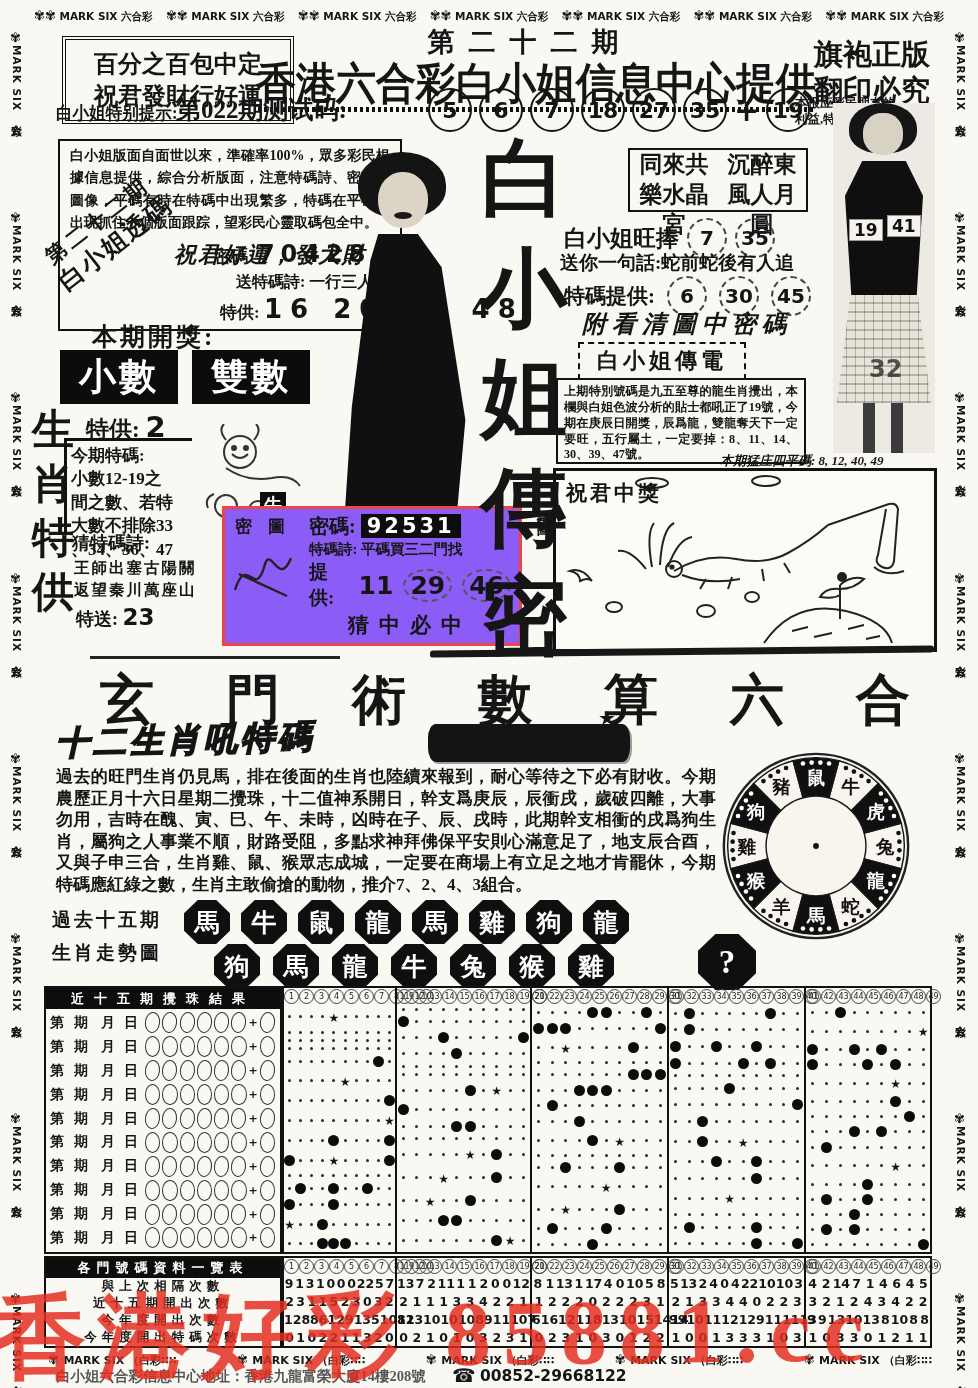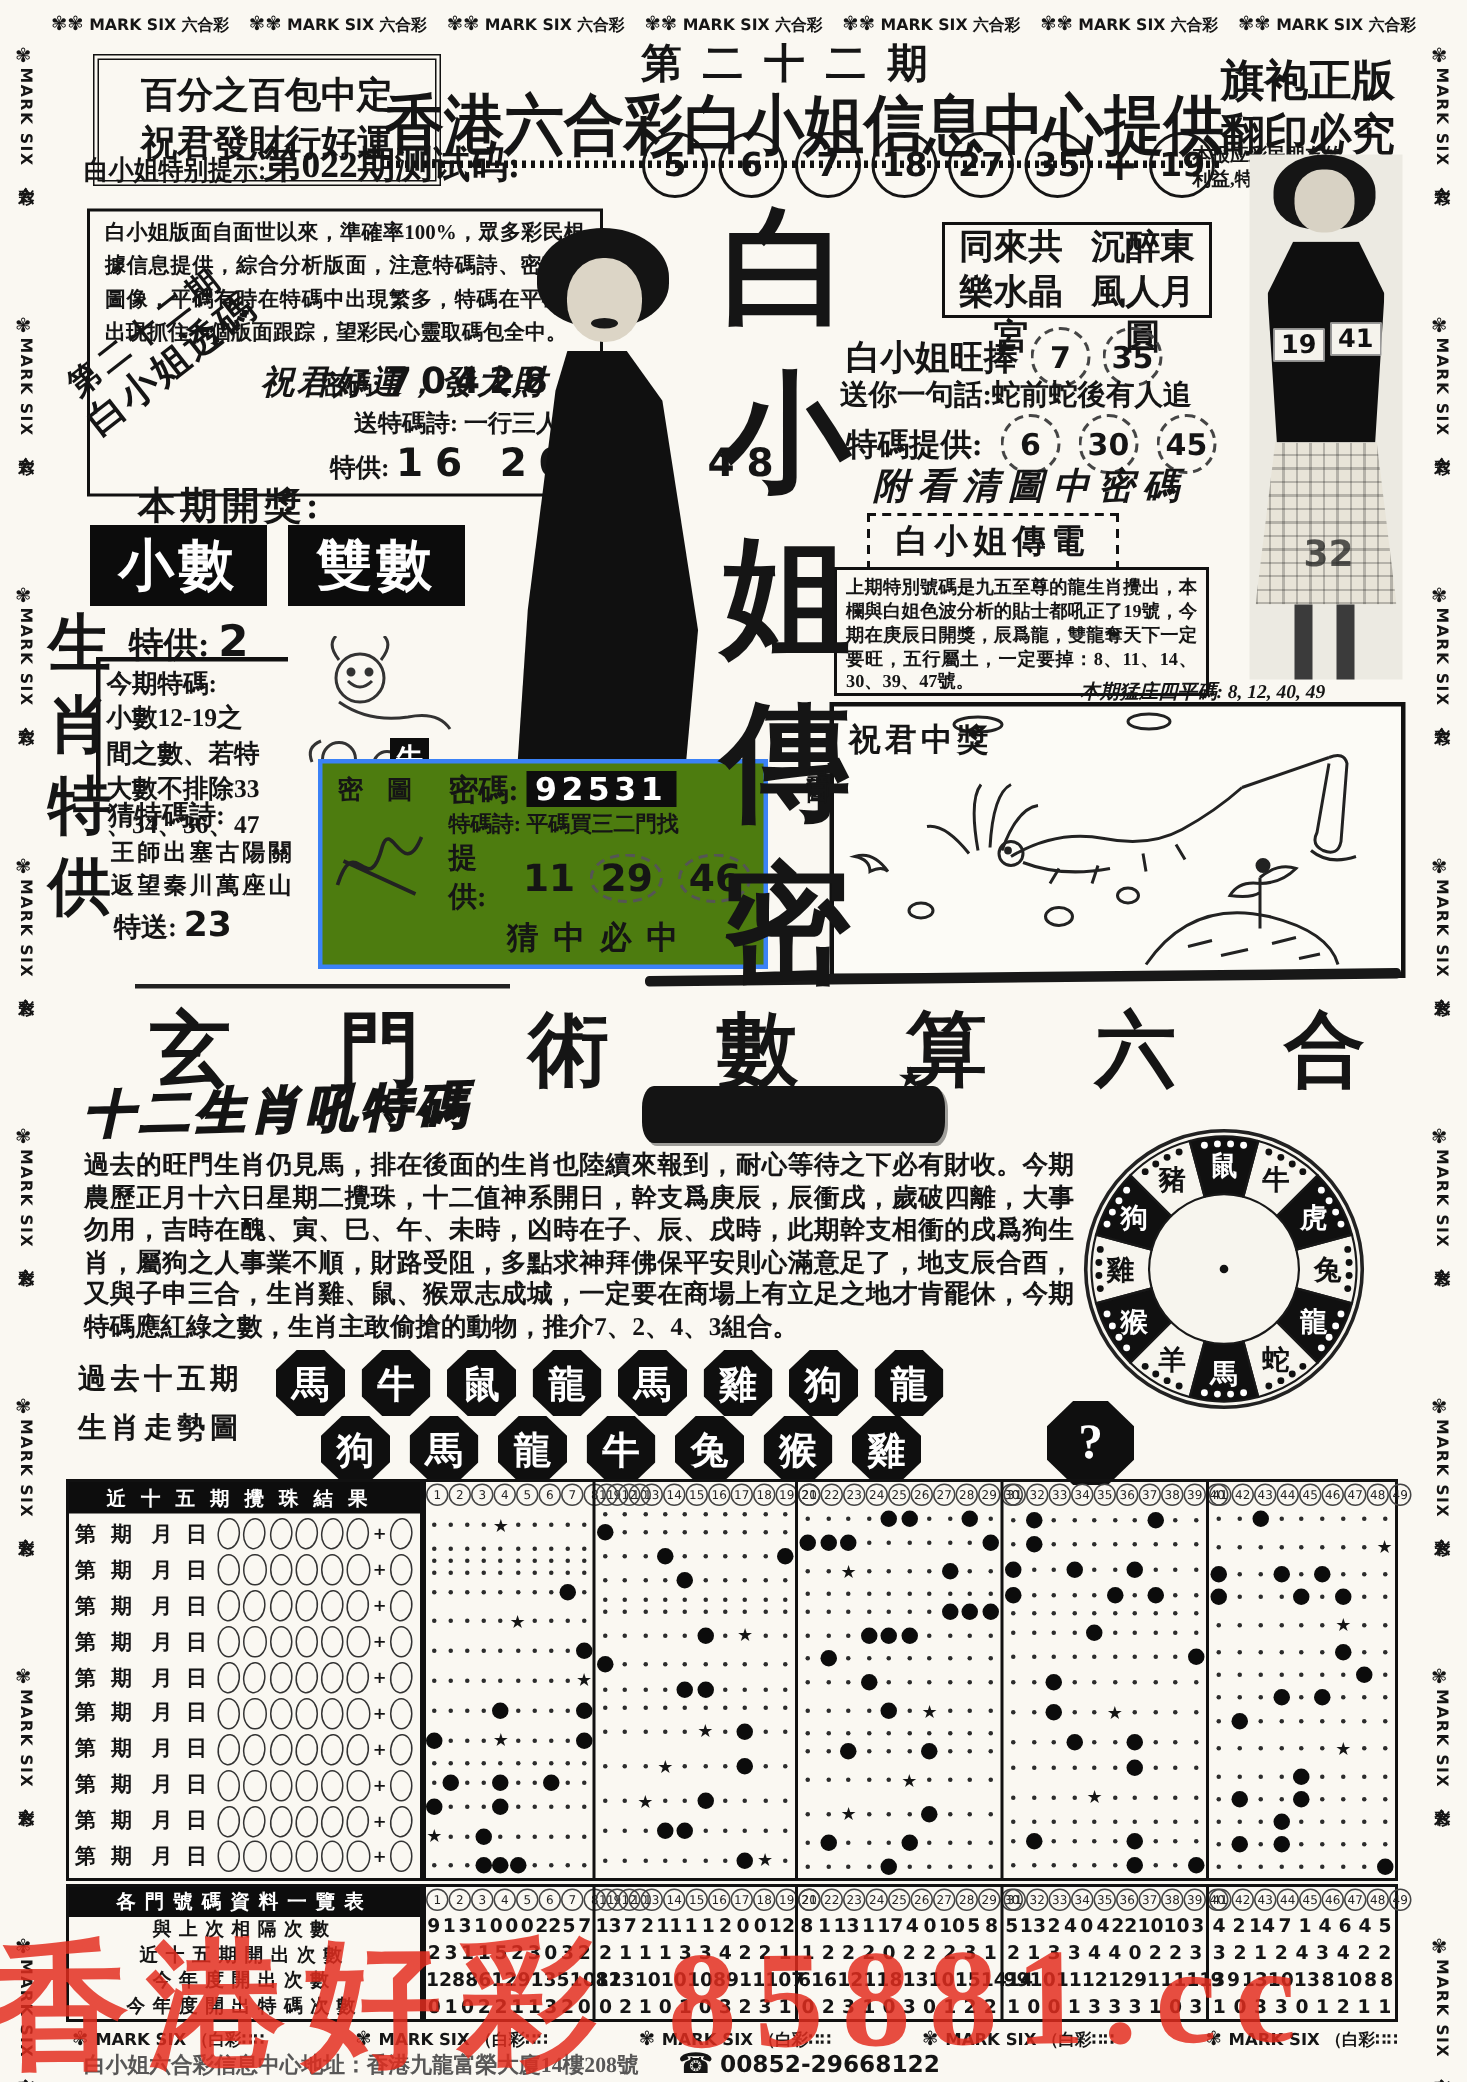--- a/index.html
+++ b/index.html
@@ -80,21 +80,21 @@
   
   .center-photo{left:332px;top:148px;width:146px;height:418px;}
   .cp-hair{position:absolute;left:26px;top:4px;width:88px;height:66px;background:#141414;border-radius:50% 50% 44% 44%;}
   .cp-face{position:absolute;left:46px;top:24px;width:50px;height:56px;background:#dcd5c6;border-radius:48%;}
   .cp-lips{position:absolute;left:62px;top:64px;width:18px;height:7px;background:#191919;border-radius:50%;}
   .cp-body{position:absolute;left:4px;top:86px;width:132px;height:332px;background:#101010;
     clip-path:polygon(32% 0,62% 0,80% 10%,98% 56%,88% 100%,4% 100%,12% 52%,26% 8%);}
   #callig{left:476px;top:136px;width:96px;height:524px;display:flex;flex-direction:column;
     justify-content:space-between;align-items:center;font-size:86px;font-weight:900;z-index:3;line-height:1;}
   .xunmatu{left:534px;top:500px;writing-mode:vertical-rl;font-size:15px;font-weight:800;letter-spacing:5px;z-index:4;}
-  .secret-box{left:212px;top:506px;width:300px;height:140px;border:3px solid #3b82f6;background:#4d7c0f;
+  .secret-box{left:222px;top:506px;width:300px;height:140px;border:3px solid #ef4444;background:#8b5cf6;
     display:flex;z-index:2;box-sizing:border-box;}
   .sb-left{width:74px;position:relative;padding:6px 4px;}
   .sb-mi{font-size:17px;font-weight:800;letter-spacing:16px;margin-left:6px;}
   .sb-right{flex:1;padding:4px 8px 6px 2px;display:flex;flex-direction:column;justify-content:space-between;}
   .sb-l1{font-size:20px;font-weight:900;}
   .inv{background:#0d0d0d;color:#fff;padding:0 6px;font-size:21px;font-weight:800;letter-spacing:3px;}
   .sb-l2{font-size:14.5px;font-weight:800;}
   .sb-l3{font-size:19px;font-weight:800;display:flex;align-items:center;gap:10px;}
   .sb-l3 .bignum{font-size:25px;font-weight:800;}
   .ring{border:2px dashed #555;border-radius:50%;padding:0 5px;}

